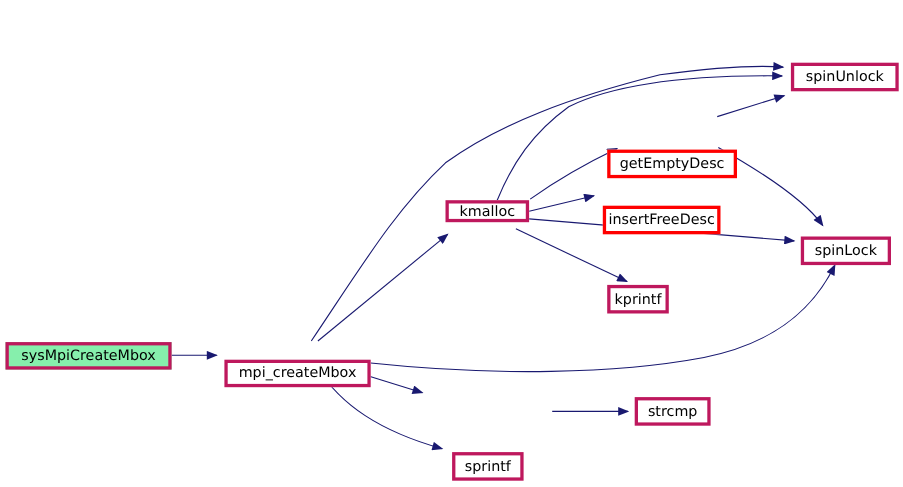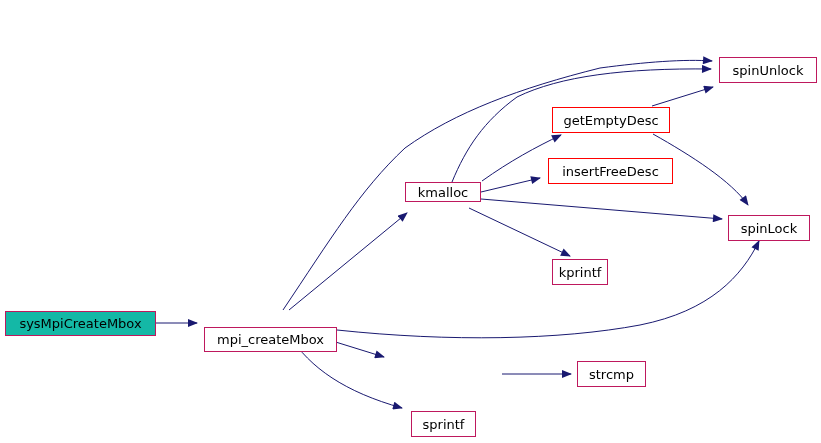--- a/index.html
+++ b/index.html
@@ -8,29 +8,29 @@
     width:821px;height:443px;
     background:#ffffff;
     font-family:"DejaVu Sans","Liberation Sans",sans-serif;
     overflow:hidden;
   }
   #edge-layer{position:absolute;left:0;top:0;width:821px;height:443px;}
   .node{
     position:absolute;
     box-sizing:border-box;
     background:#ffffff;
-    border:1px solid #be185d;
+    border:3px solid #be185d;
     color:#000000;
     font-size:13px;
     text-align:center;
     white-space:nowrap;
     display:flex;align-items:center;justify-content:center;
   }
-  .node.focus{background:#14b8a6;}
-  .node.truncated{border-color:#ff0000;}
+  .node.focus{background:#86efac;}
+  .node.truncated{border-color:#ff0000;margin-top:29px;}
   .node.link{cursor:pointer;}
   .edge{stroke:#191970;stroke-width:1;fill:none;}
 </style>
 </head>
 <body>
 
 <div id="canvas">
 
   <svg id="edge-layer" width="821" height="443" viewBox="0 0 821 443">
     <defs>
@@ -56,21 +56,21 @@
   </svg>
 
   <div class="node focus" style="left:5px;top:311px;width:151px;height:25px">sysMpiCreateMbox</div>
 
   <div class="node link" style="left:204px;top:327px;width:133px;height:25px">mpi_createMbox</div>
 
   <div class="node link" style="left:405px;top:182px;width:76px;height:20px">kmalloc</div>
 
   <div class="node truncated link" style="left:552px;top:107px;width:118px;height:26px">getEmptyDesc</div>
 
-  <div class="node truncated link" style="left:548px;top:158px;width:125px;height:26px">insertFreeDesc</div>
+  <div class="node truncated link" style="left:548px;top:158px;width:107px;height:26px">insertFreeDesc</div>
 
   <div class="node link" style="left:552px;top:259px;width:56px;height:26px">kprintf</div>
 
   <div class="node link" style="left:719px;top:57px;width:98px;height:26px">spinUnlock</div>
 
   <div class="node link" style="left:728px;top:215px;width:82px;height:26px">spinLock</div>
 
 
   <div class="node link" style="left:577px;top:361px;width:69px;height:26px">strcmp</div>
 

